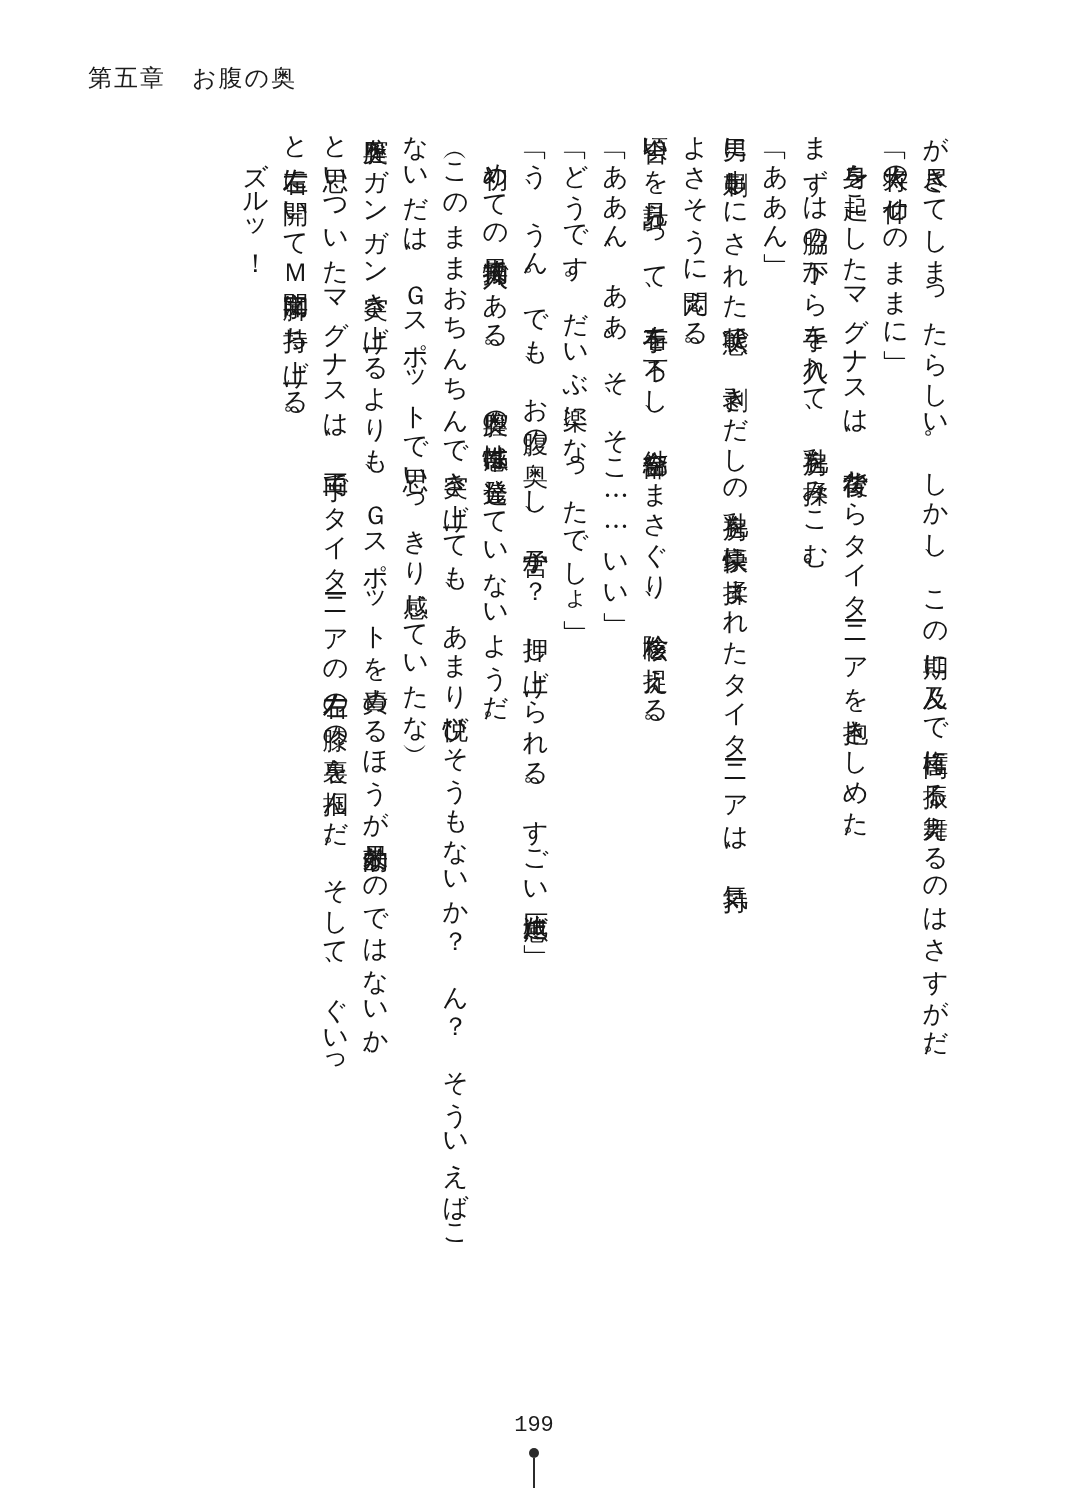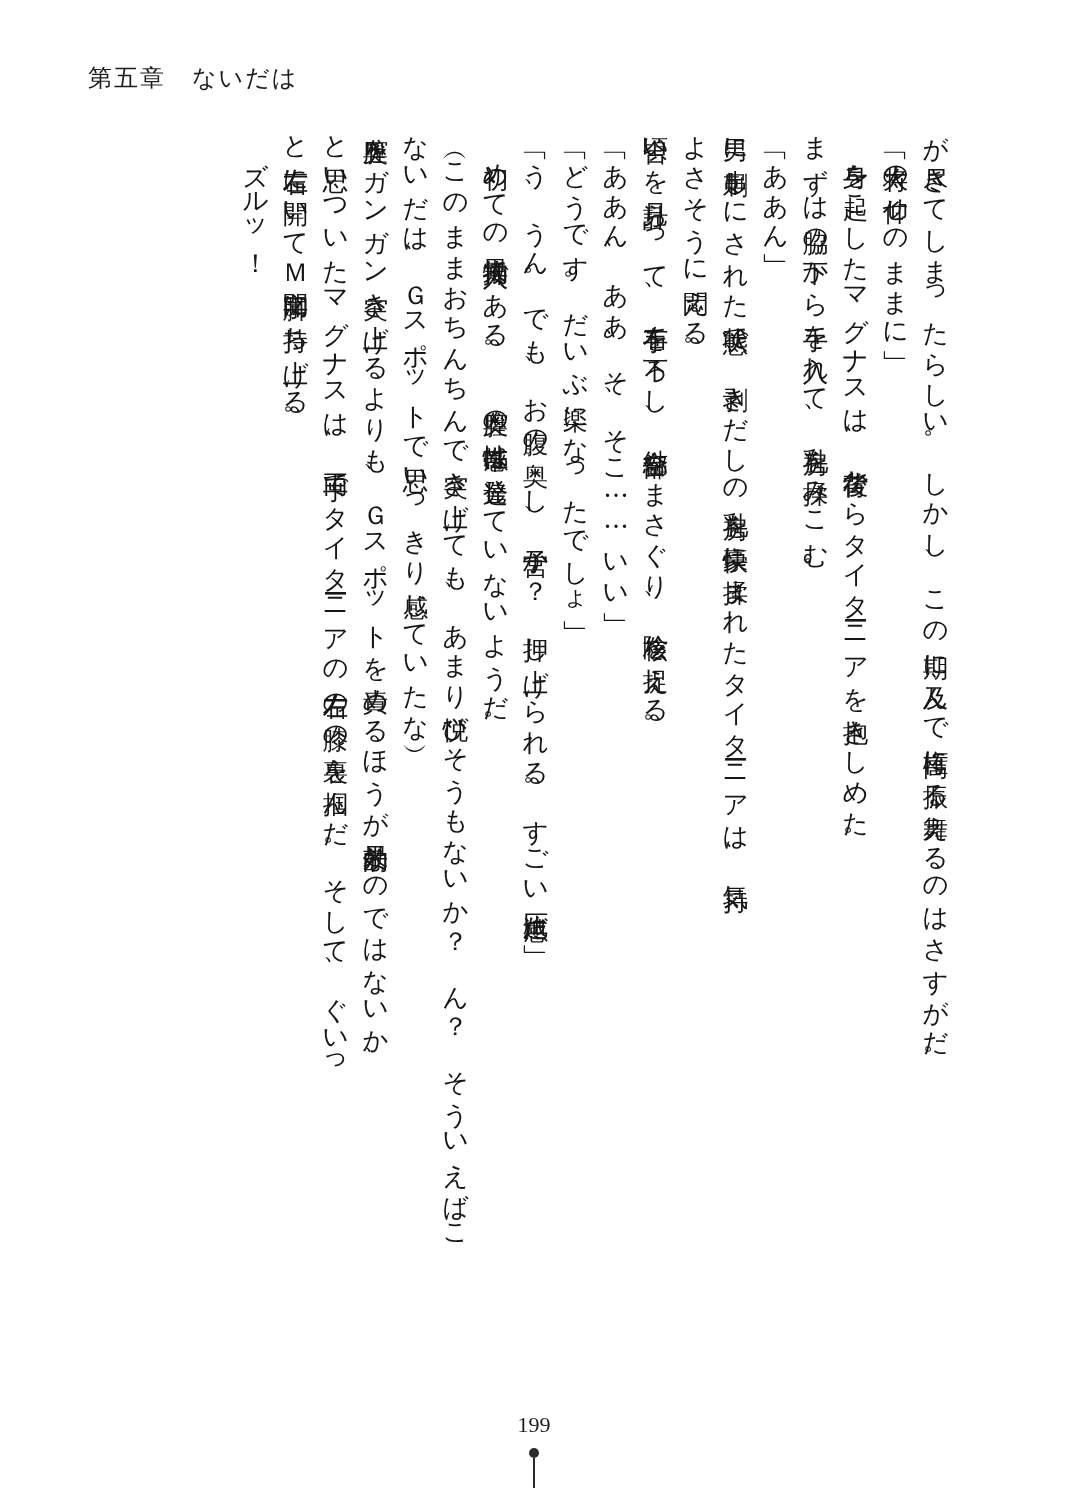--- a/index.html
+++ b/index.html
@@ -52,21 +52,21 @@
     padding-top: 26px;
   }
   .page-number {
     position: absolute;
     bottom: 62px;
     left: 0;
     width: 1068px;
     text-align: center;
     font-size: 22px;
     color: #1c1c1c;
-    font-family: Liberation Serif, serif;
+    font-family: Liberation Mono, monospace;
   }
   .bottom-mark {
     position: absolute;
     bottom: 10px;
     left: 50%;
     transform: translateX(-50%);
     width: 10px;
     height: 42px;
   }
   .bottom-mark .dot {
@@ -81,21 +81,21 @@
     height: 30px;
     background: #2b2b2b;
     margin: 0 auto;
   }
 </style>
 </head>
 <body>
 
 <div class="page">
 
-  <div class="chapter-header">第五章　ないだは</div>
+  <div class="chapter-header">第五章　お腹の奥</div>
 
   <div class="body-area">
     <div class="col">が尽きてしまったらしい。しかし、この期に及んで権高に振る舞えるのはさすがだ。</div>
     <div class="col indent">「大将の仰せのままに」</div>
     <div class="col indent">身を起こしたマグナスは、背後からタイターニアを抱きしめた。</div>
     <div class="col">まずは脇の下から手を入れて、乳房を揉みこむ。</div>
     <div class="col indent">「ああん」</div>
     <div class="col">男に串刺しにされた状態で、剥きだしの乳房を豪快に揉まれたタイターニアは、気持</div>
     <div class="col">よさそうに悶える。</div>
     <div class="col">頃合いを見計らって、右手を下ろし、結合部をまさぐり、陰核を捉える。</div>

